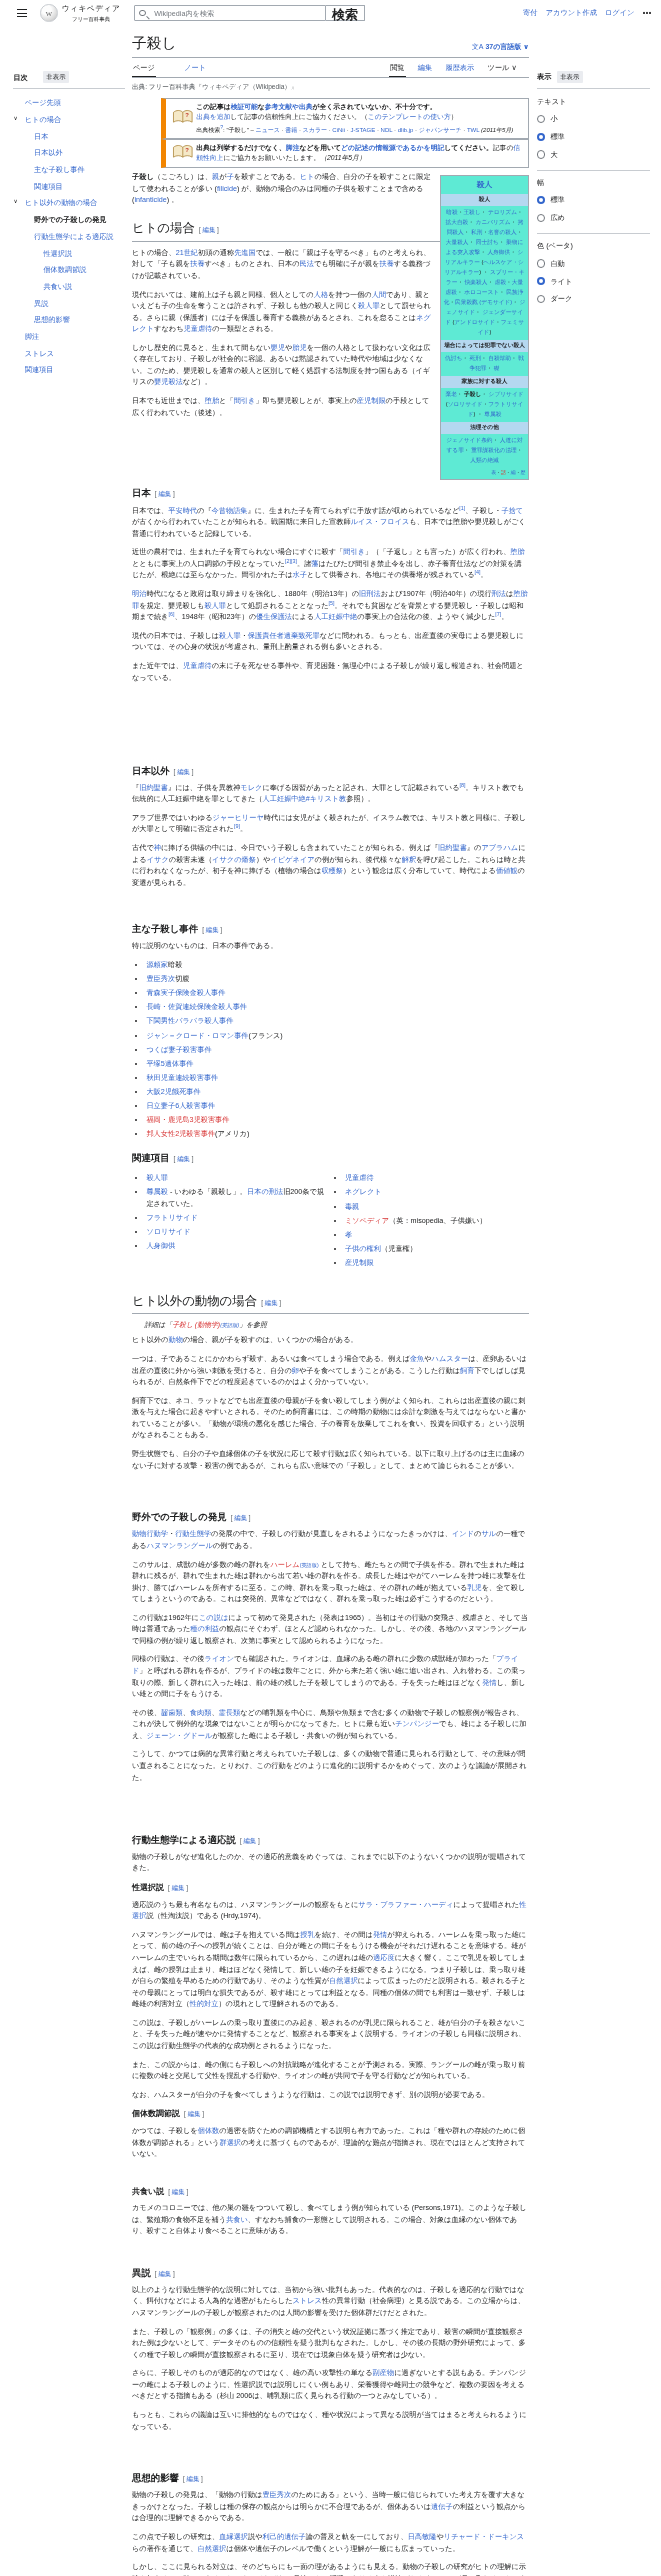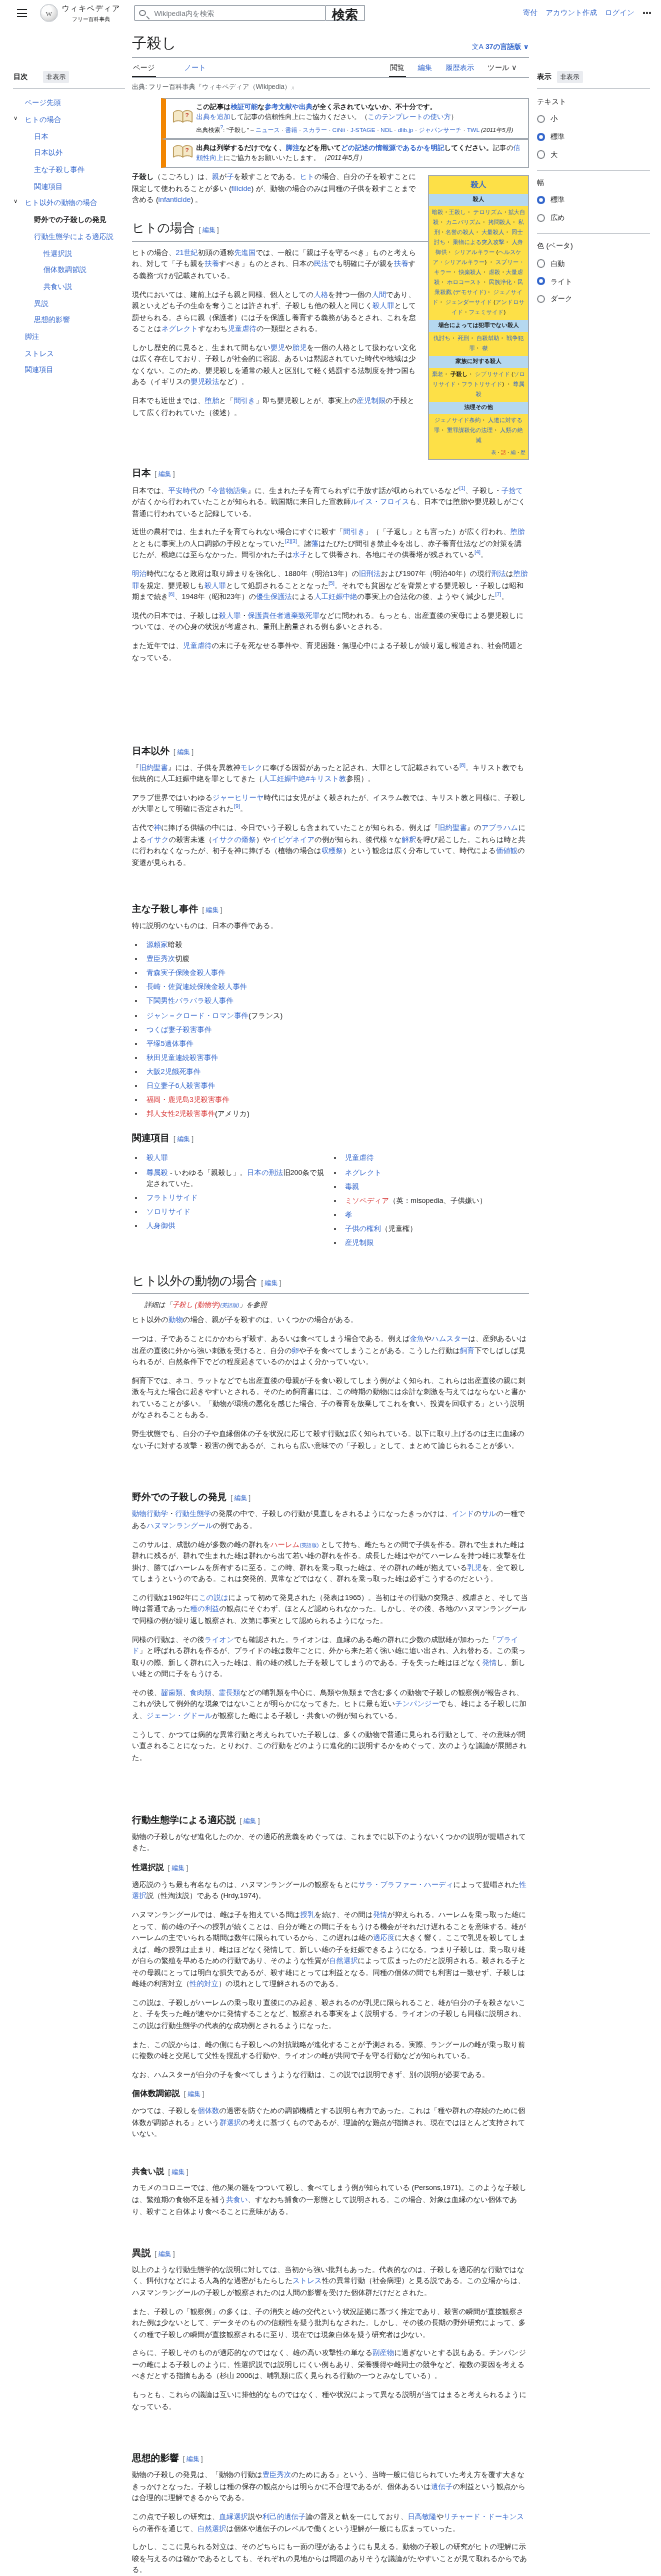--- a/index.html
+++ b/index.html
@@ -45,21 +45,21 @@
   #searchbox input::placeholder { color:#72777d; }
   #search-btn { height:16.5px; border:0.5px solid #a2a9b1; border-left:none; background:#fff;
     font-weight:bold; font-size:13px; padding:0 6.2px; cursor:pointer; border-radius:0 1px 1px 0;
     color:#202122; font-family:inherit; }
   #toplinks { margin-left:auto; display:flex; align-items:center; gap:8.2px; font-size:7.2px; }
   #toplinks .lk { white-space:nowrap; }
   #dots { color:#202122; font-weight:bold; letter-spacing:0.5px; cursor:pointer; }
 
   
   #toc { position:absolute; left:13.4px; top:71px; width:112px; font-size:7.2px; }
-  #toc-head { display:flex; align-items:center; gap:15px; padding-bottom:5.2px;
+  #toc-head { display:flex; align-items:flex-end; gap:15px; padding-bottom:5.2px;
     border-bottom:0.5px solid #c8ccd1; margin-bottom:5.2px; }
   #toc-title { font-weight:bold; }
   .mini-btn { background:#eaecf0; border-radius:1px; padding:1px 3.6px; font-size:6.4px;
     color:#202122; cursor:pointer; }
   .toc-item { padding:2.6px 0 2.6px 11.3px; color:#3366cc; cursor:pointer; position:relative; }
   .toc-item.lvl2 { padding-left:20.6px; }
   .toc-item.lvl3 { padding-left:30px; }
   .toc-item.active { color:#202122; font-weight:bold; }
   .toc-chev { position:absolute; left:0; top:2.6px; color:#202122; font-size:5.7px; cursor:pointer; }
 
@@ -91,21 +91,21 @@
   #tagline { font-size:6.6px; color:#54595d; margin:3.6px 0 5.2px; }
 
   
   .ambox { display:flex; align-items:center; border:0.5px solid #a2a9b1; border-left:5.2px solid #f28500;
     background:#fff; margin:0 0 -0.5px 29px; padding:3.1px 6.2px; }
   .ambox-icon { flex:0 0 24px; }
   .ambox-text { font-size:6.8px; line-height:1.55; }
   .ambox-line.small { font-size:6px; }
 
   
-  #infobox { float:right; width:101px; border:0.5px solid #a2a9b1; background:#fde047;
+  #infobox { float:right; width:89px; border:0.5px solid #a2a9b1; background:#5eead4;
     margin:3.1px 0 5.2px 7.2px; font-size:5.7px; line-height:1.75; text-align:center; }
   #infobox .ib-title { font-size:7.7px; font-weight:bold; color:#3366cc; padding:2.6px 1px; cursor:pointer; }
   #infobox .ib-head { background:#b5d8f0; font-weight:bold; padding:1px; color:#202122; }
   #infobox .ib-body { padding:2.1px 2.6px; }
   #infobox .ib-foot { text-align:right; font-size:4.9px; padding:1px 2.6px 1.5px; }
 
   
   h2.sec { font-size:12.4px; font-weight:500; border-bottom:0.5px solid #a2a9b1; padding-bottom:1.5px;
     margin:13.4px 0 5.2px; }
   h3.sec { font-size:9.4px; font-weight:bold; margin:10.3px 0 4.1px; }

